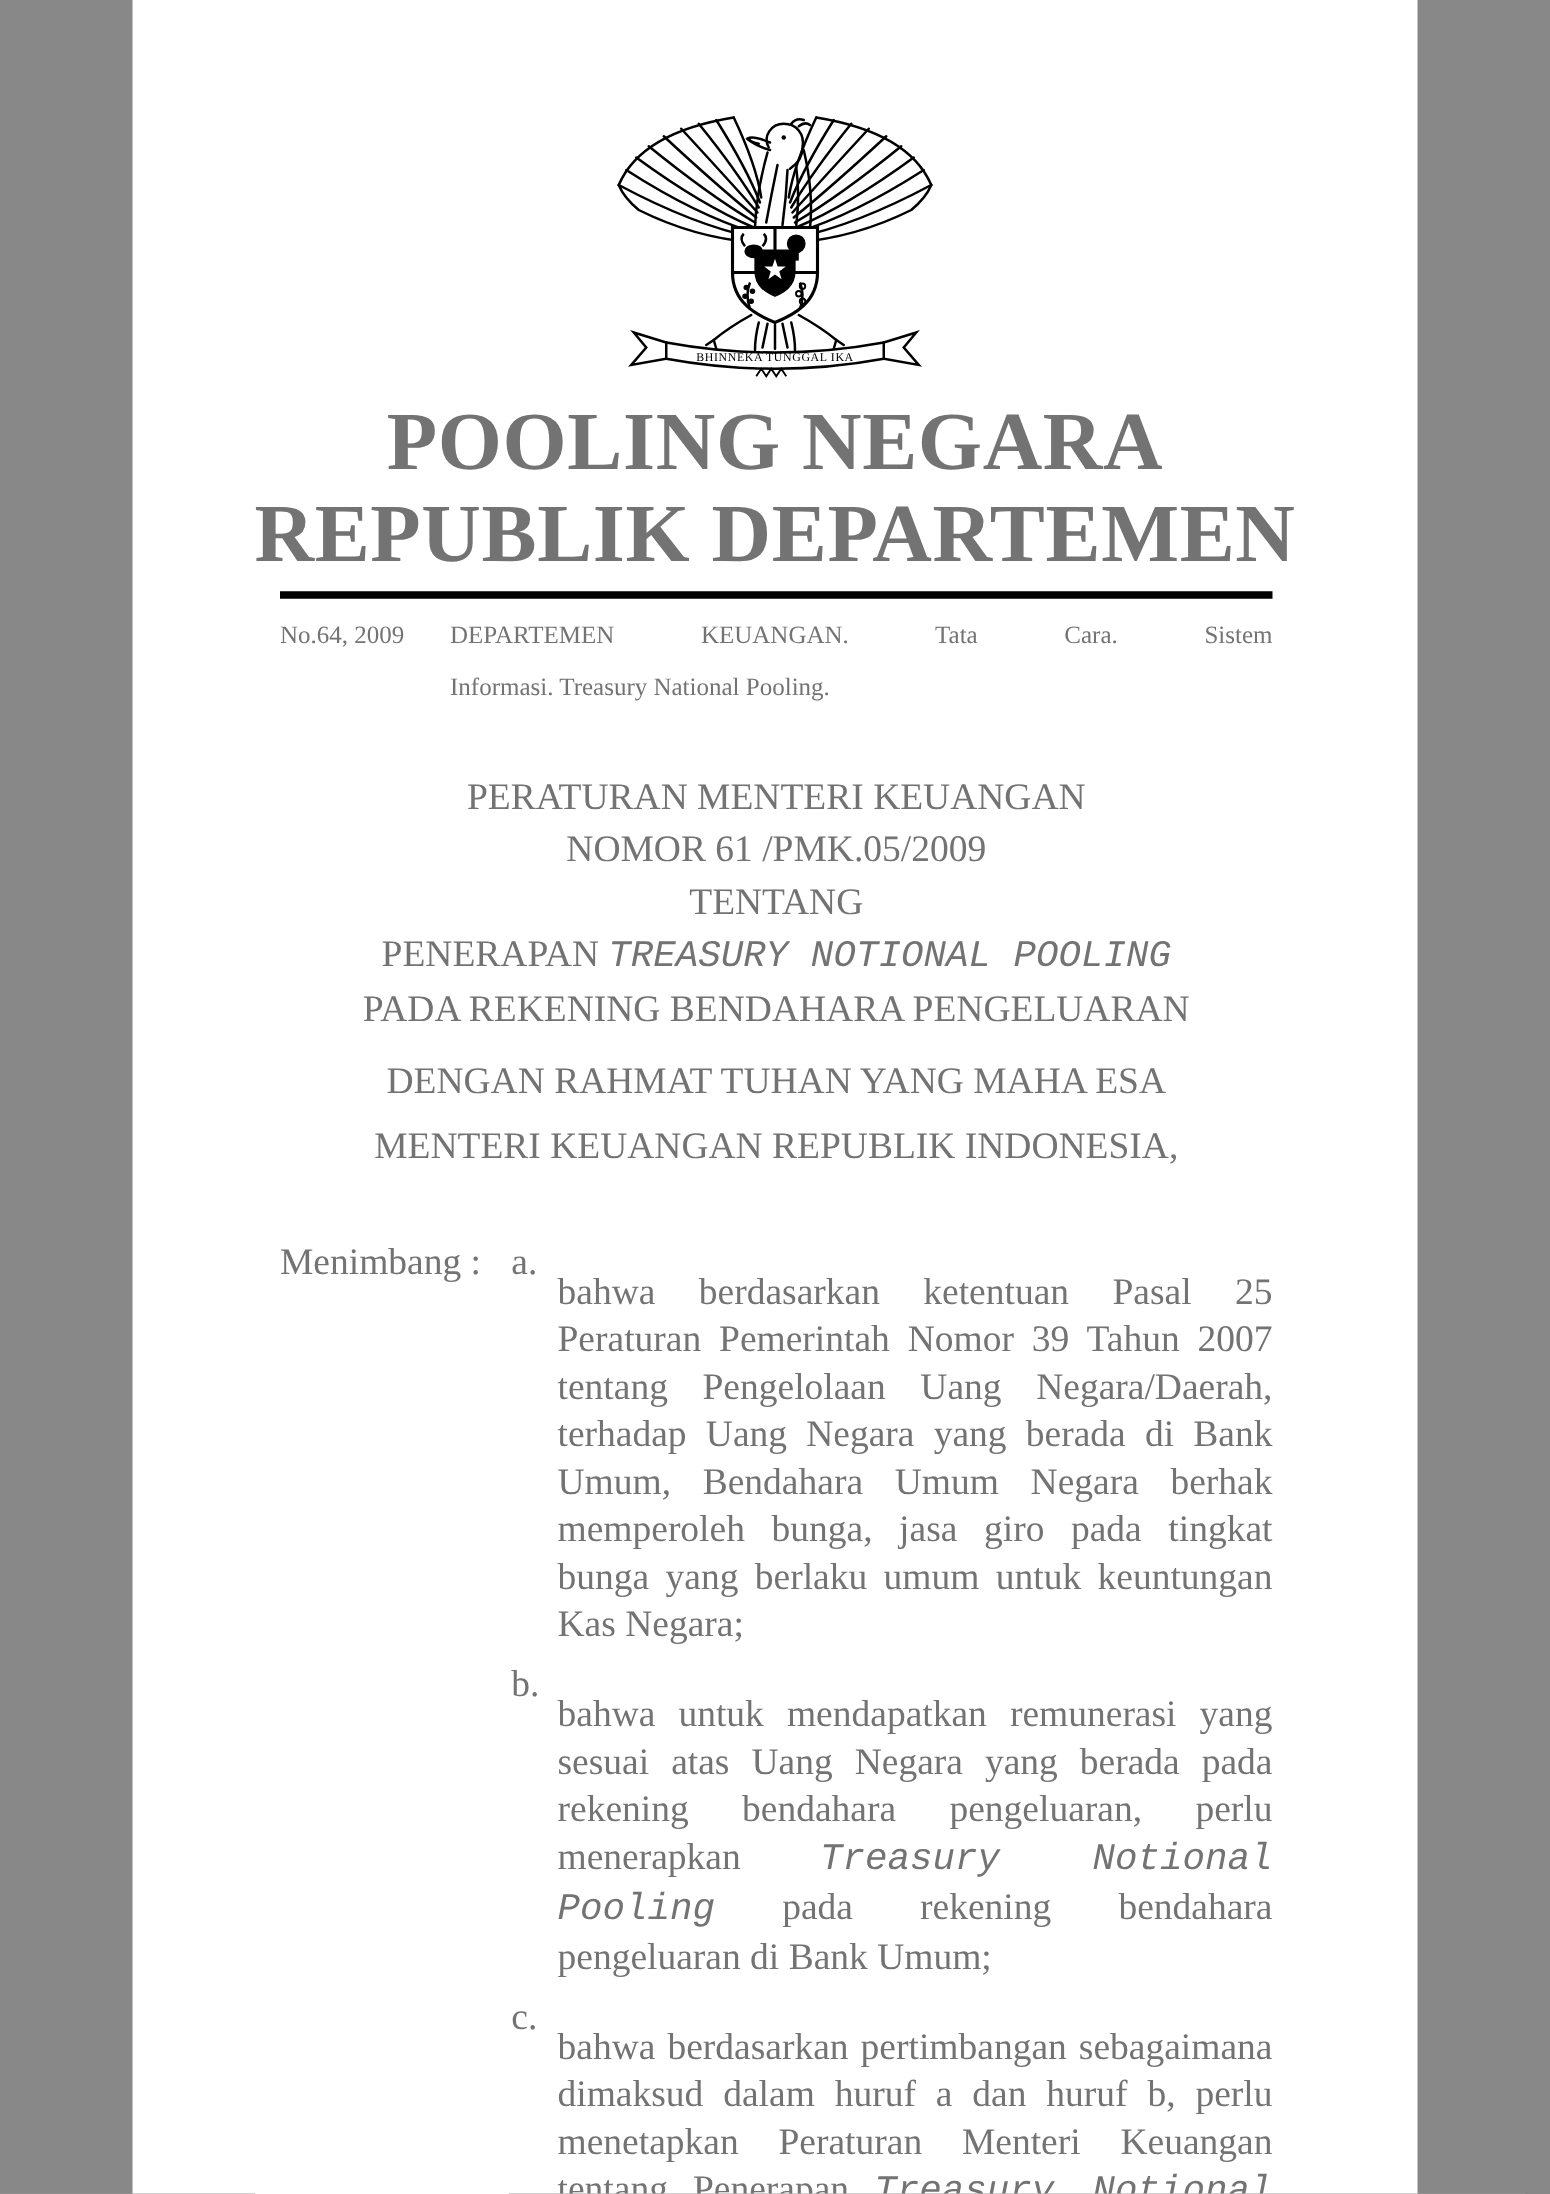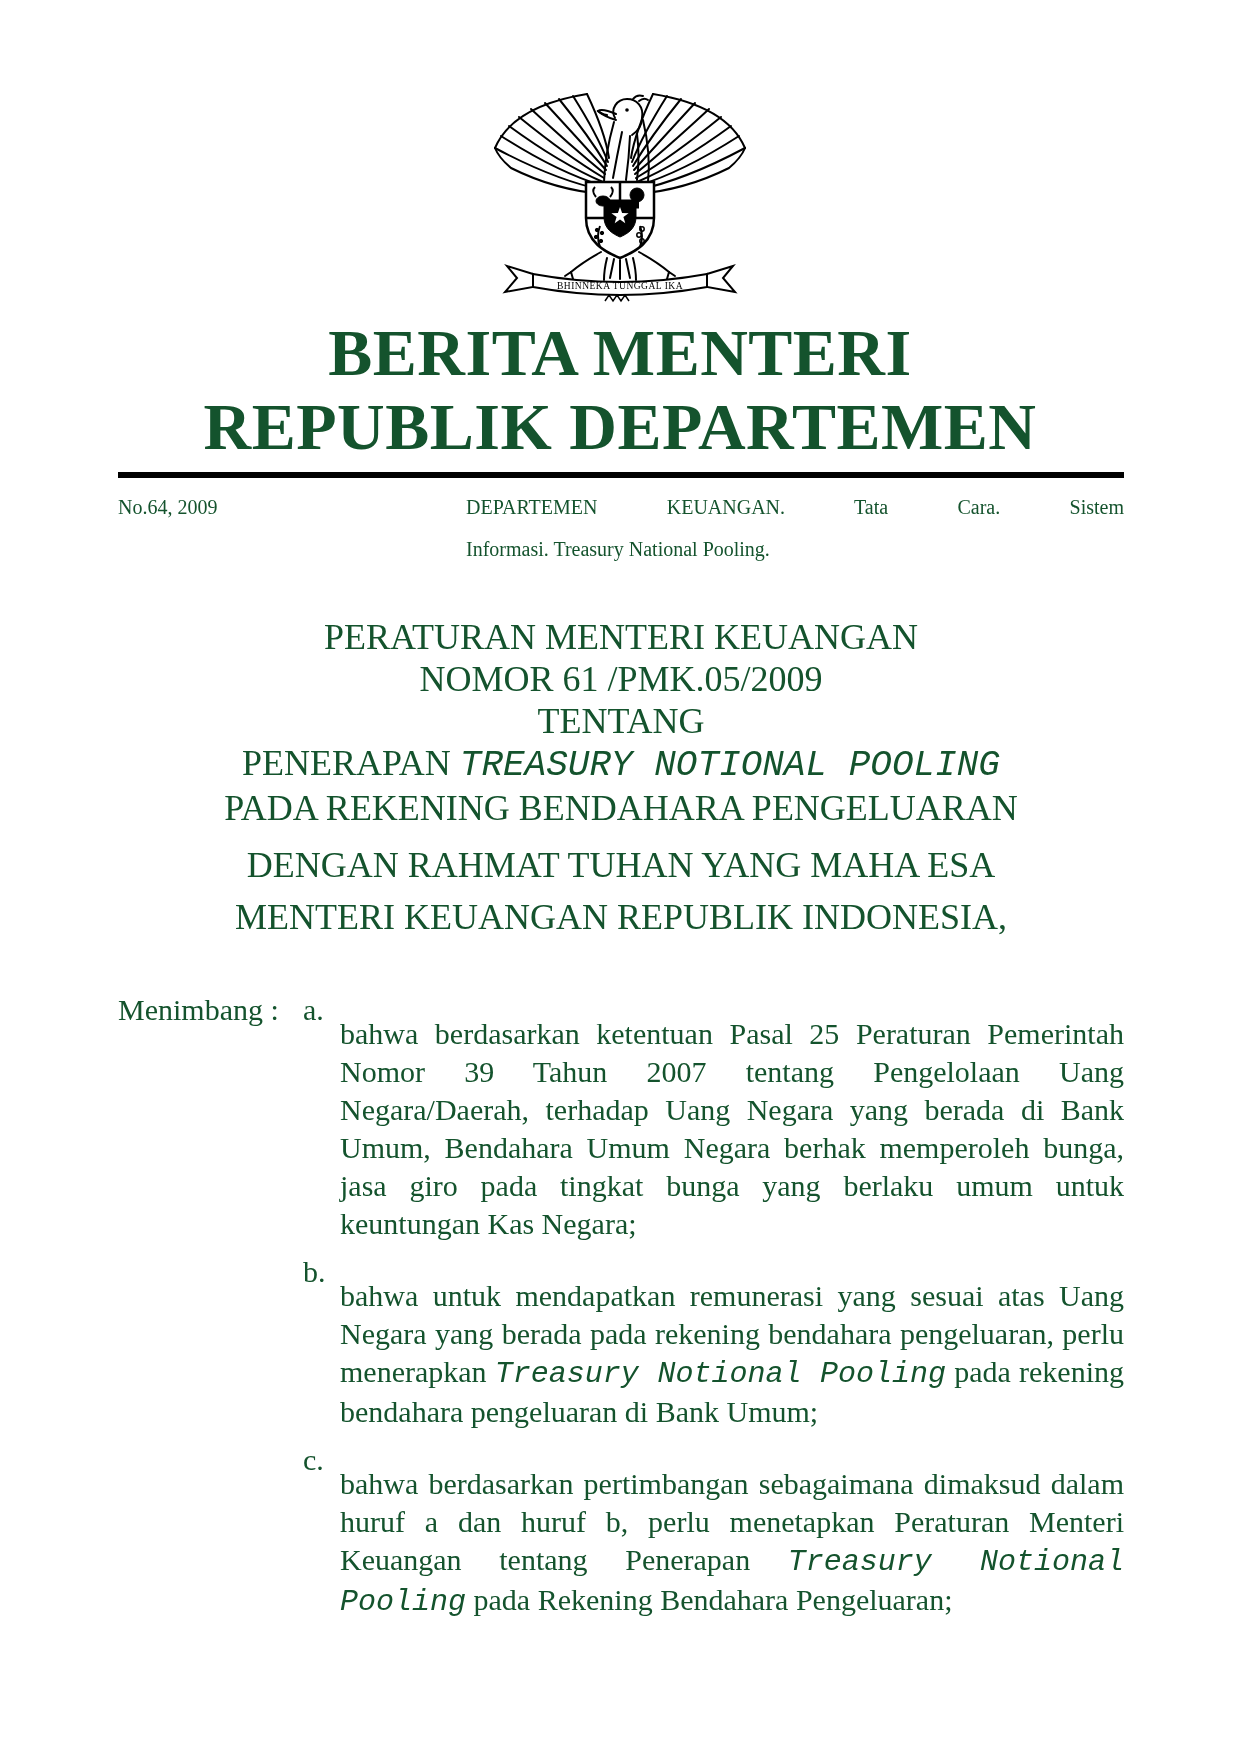--- a/index.html
+++ b/index.html
@@ -1,22 +1,22 @@
 <!DOCTYPE html>
 <html><head>
 <meta charset="utf-8">
 <style>
   html, body { margin: 0; padding: 0; background: #888; }
   .page {
     position: relative;
-    width: 1240px;
+    width: 1028px;
     height: 1755px;
     margin: 0 auto;
     background: #ffffff;
-    color: #14532d;
+    color: #737373;
     font-family: "Liberation Serif", "DejaVu Serif", serif;
     overflow: hidden;
   }
   .emblem-wrap {
     padding-top: 84px;
     text-align: center;
   }
   .masthead {
     margin: 8px 0 0 0;
     text-align: center;
@@ -40,21 +40,21 @@
     font-size: 20px;
     line-height: 42px;
   }
   .issue-number { white-space: nowrap; }
   .subject { width: 658px; }
   .subject-l1 { display: block; text-align: justify; text-align-last: justify; }
   .subject-l2 { display: block; text-align: left; }
   .reg-title {
     margin-top: 46px;
     text-align: center;
-    font-size: 36px;
+    font-size: 30px;
     line-height: 42px;
   }
   .reg-line { }
   .invocation { margin-top: 15px; }
   .authority  { margin-top: 10px; }
   .it { font-style: italic; font-family: Liberation Mono, monospace; }
   .considerations {
     margin-top: 53px;
     font-size: 30px;
     line-height: 38px;
@@ -159,21 +159,21 @@
         <path d="M78,190 L52,182 L62,194 L50,208 L78,203 Z"></path>
         <path d="M252,190 L278,182 L268,194 L280,208 L252,203 Z"></path>
         <path d="M78,190 Q165,206 252,190 L252,203 Q165,219 78,203 Z"></path>
         <path d="M150,217 l4,-6 l4,6 l4,-6 l4,6 l4,-6 l4,6" fill="none" stroke-width="1.5"></path>
       </g>
       <text x="165" y="205" text-anchor="middle" font-size="9.5" letter-spacing="0.5" fill="#000">BHINNEKA TUNGGAL IKA</text>
     </svg>
   </div>
 
   <h1 class="masthead">
-    <div>BERITA MENTERI</div>
+    <div>POOLING NEGARA</div>
     <div>REPUBLIK DEPARTEMEN</div>
   </h1>
 
   <div class="content">
     <div class="rule"></div>
 
     <div class="header-row">
       <div class="issue-number">No.64, 2009</div>
       <div class="subject">
         <span class="subject-l1">DEPARTEMEN KEUANGAN. Tata Cara. Sistem</span>

